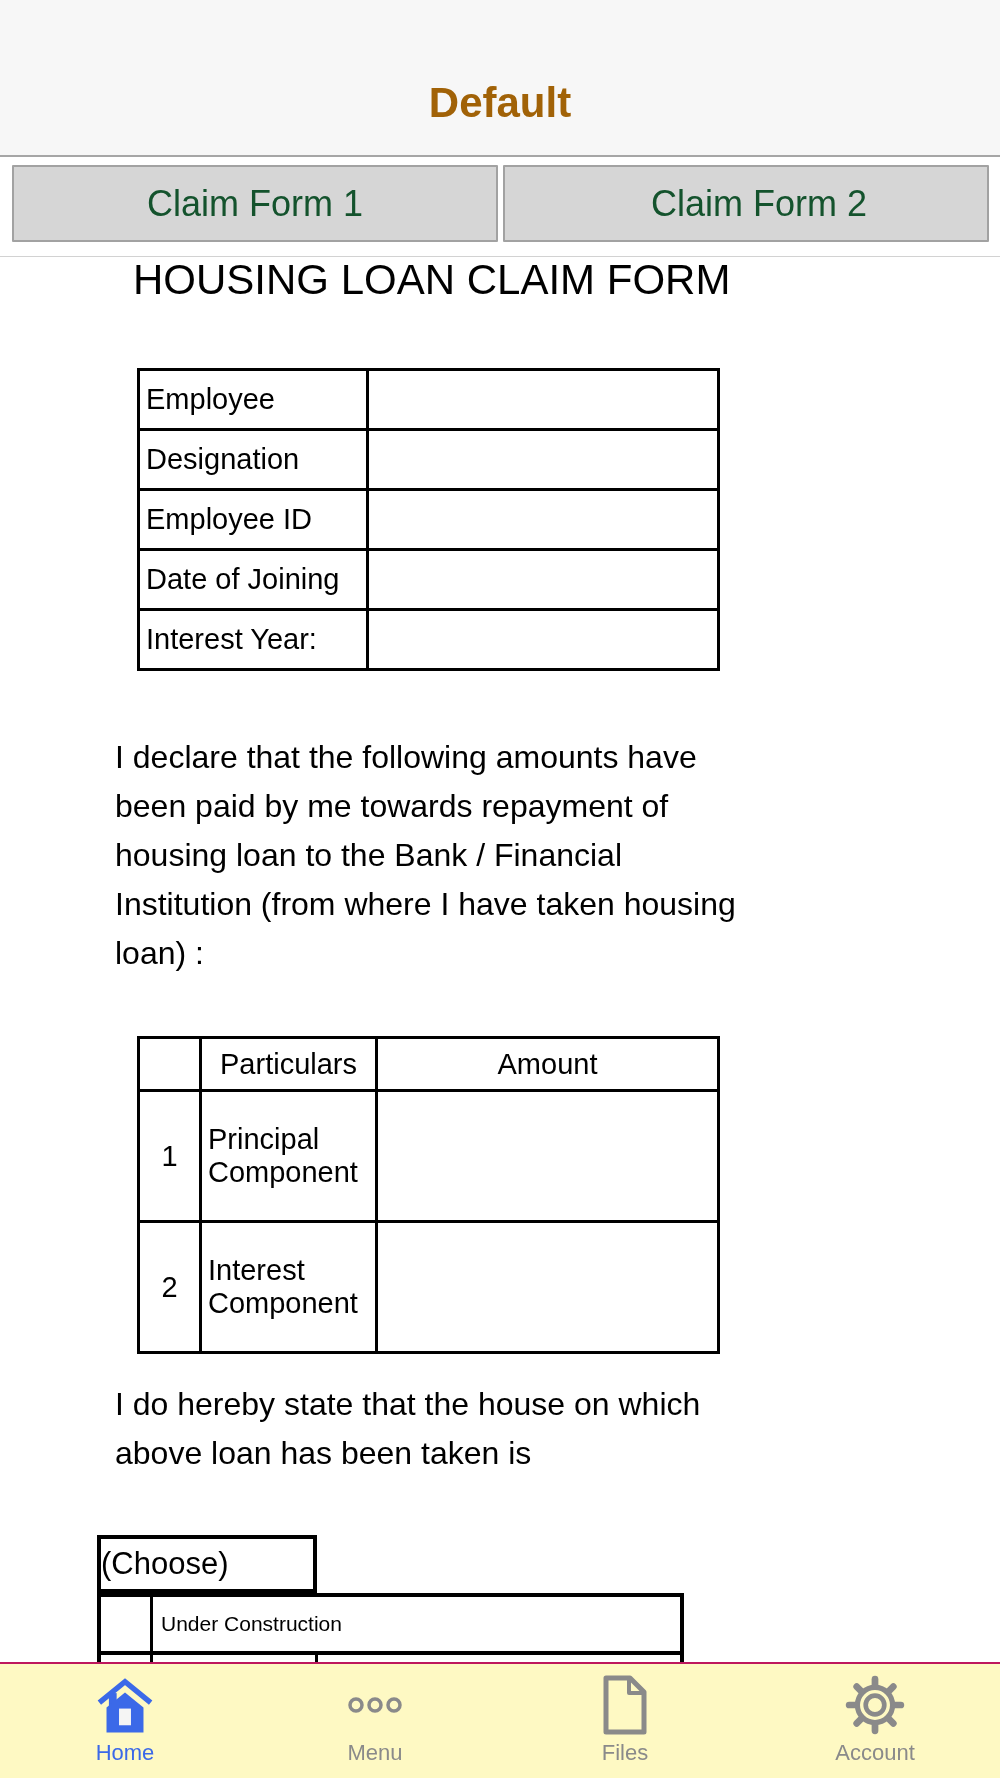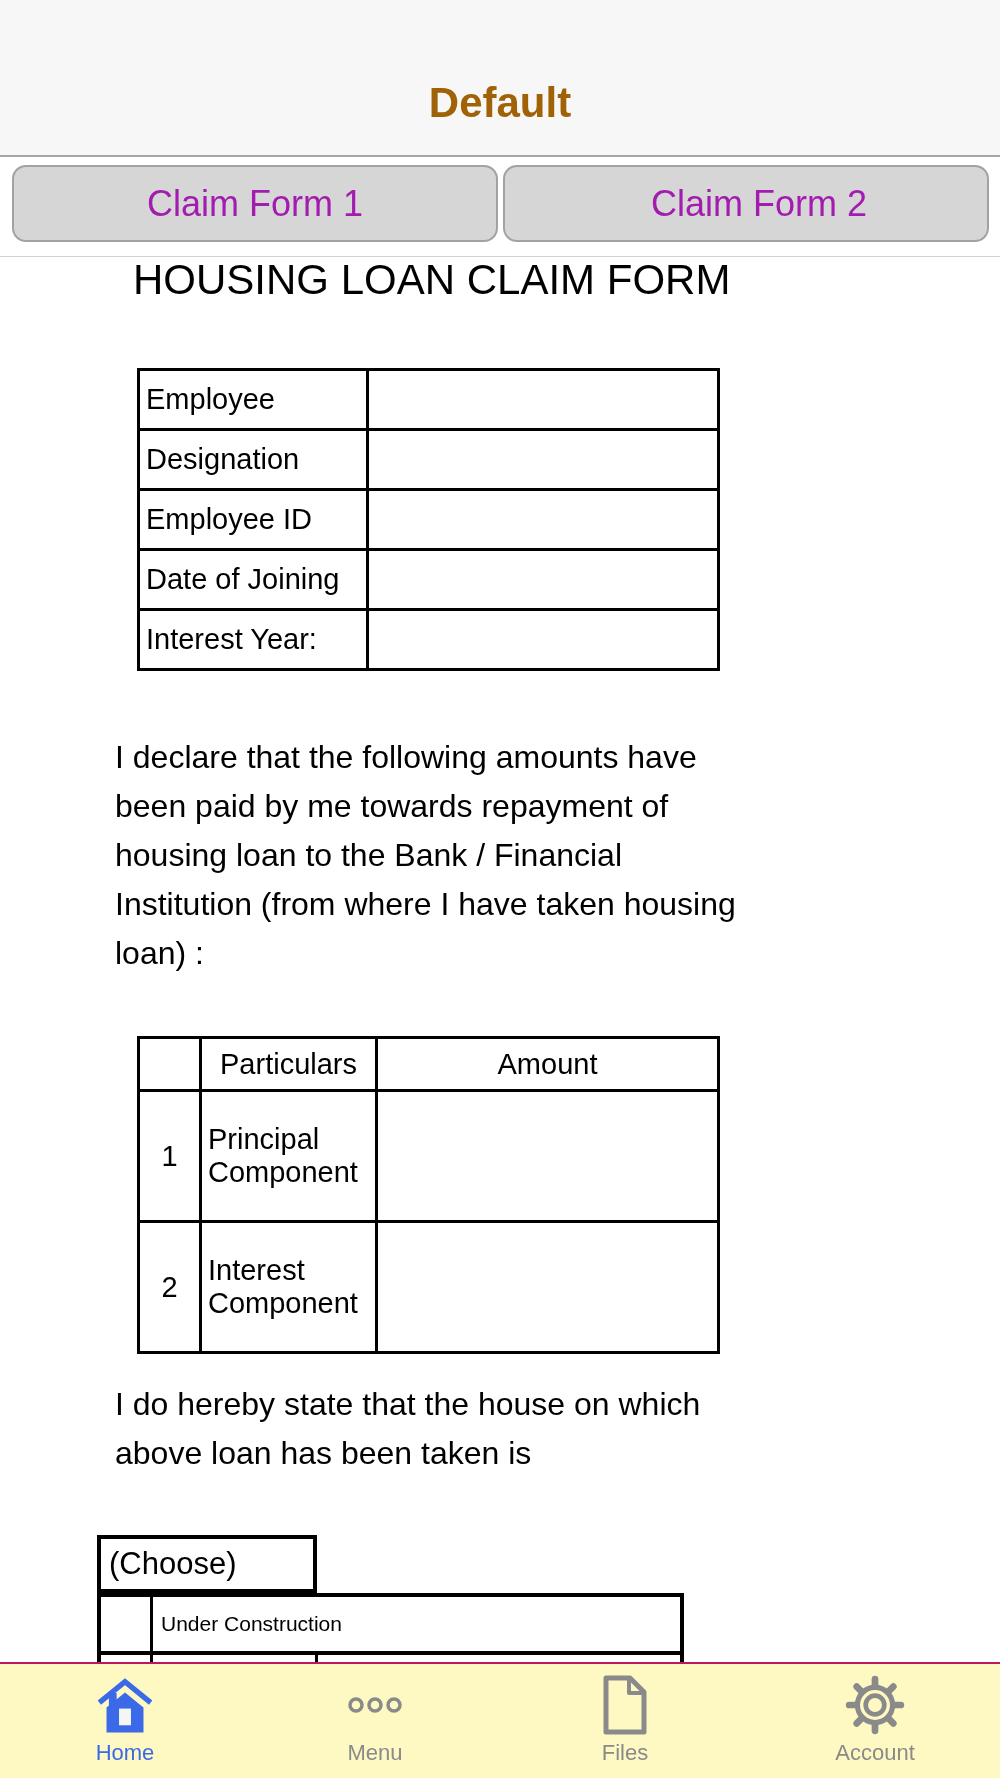--- a/index.html
+++ b/index.html
@@ -12,23 +12,23 @@
   
   .appbar {
     position:absolute; left:0; top:0; width:1000px; height:155px;
     background:#f7f7f7; border-bottom:2px solid #a6a6a6;
     display:flex; align-items:flex-end; justify-content:center;
   }
   .appbar-title { font-size:42px; font-weight:bold; color:#a16207; padding-bottom:28px; }
   
   .seg-btn {
     position:absolute; top:165px; height:77px; box-sizing:border-box;
-    background:#d6d6d6; border:2px solid #a2a2a2; border-radius:14px;
+    background:#d6d6d6; border:2px solid #a2a2a2; border-radius:1px;
     display:flex; align-items:center; justify-content:center;
-    font-size:36px; color:#a21caf;
+    font-size:36px; color:#14532d;
   }
   .seg-left  { left:12px;  width:486px; }
   .seg-right { left:503px; width:486px;padding-left:26px; }
   .seg-hairline { position:absolute; left:0; top:256px; width:1000px; height:1px; background:#d2d2d2; }
   
   .form-title { position:absolute; left:133px; top:256px; font-size:42px; color:#000; white-space:nowrap; }
   table.grid { position:absolute; border-collapse:collapse; table-layout:fixed;margin-left:40px; }
   table.grid td, table.grid th {
     border:3px solid #000; font-size:29px; font-weight:normal;
     padding:0 6px; color:#000; background:#fff;
@@ -39,21 +39,21 @@
   .para { position:absolute; left:103px; white-space:nowrap; font-size:32px; line-height:49px;margin-left:12px; }
   .t2 { left:97px; top:1036px; width:583px; }
   .t2 th { height:50px; text-align:center; }
   .t2 td.num { text-align:center; }
   .t2 td { height:128px; font-size:28px; }
   .t2 .c-idx { width:47px; }
   .t2 .c-part { width:161px; }
   .choose-box {
     position:absolute; left:97px; top:1535px; width:220px; height:58px; box-sizing:border-box;
     background:#fff; border:4px solid #000; display:flex; align-items:center;
-    font-size:31px; padding-left:8px;
+    font-size:31px; 
   }
   .uc-row {
     position:absolute; left:97px; top:1593px; width:587px; height:62px; box-sizing:border-box;
     background:#fff; border:4px solid #000; display:flex;
   }
   .uc-cell-empty { width:49px; border-right:3px solid #000; }
   .uc-cell-text { flex:1; display:flex; align-items:center; font-size:21px; padding-left:8px; }
   .stub { position:absolute; top:1655px; height:7px; background:#000; }
   
   .tabbar {

